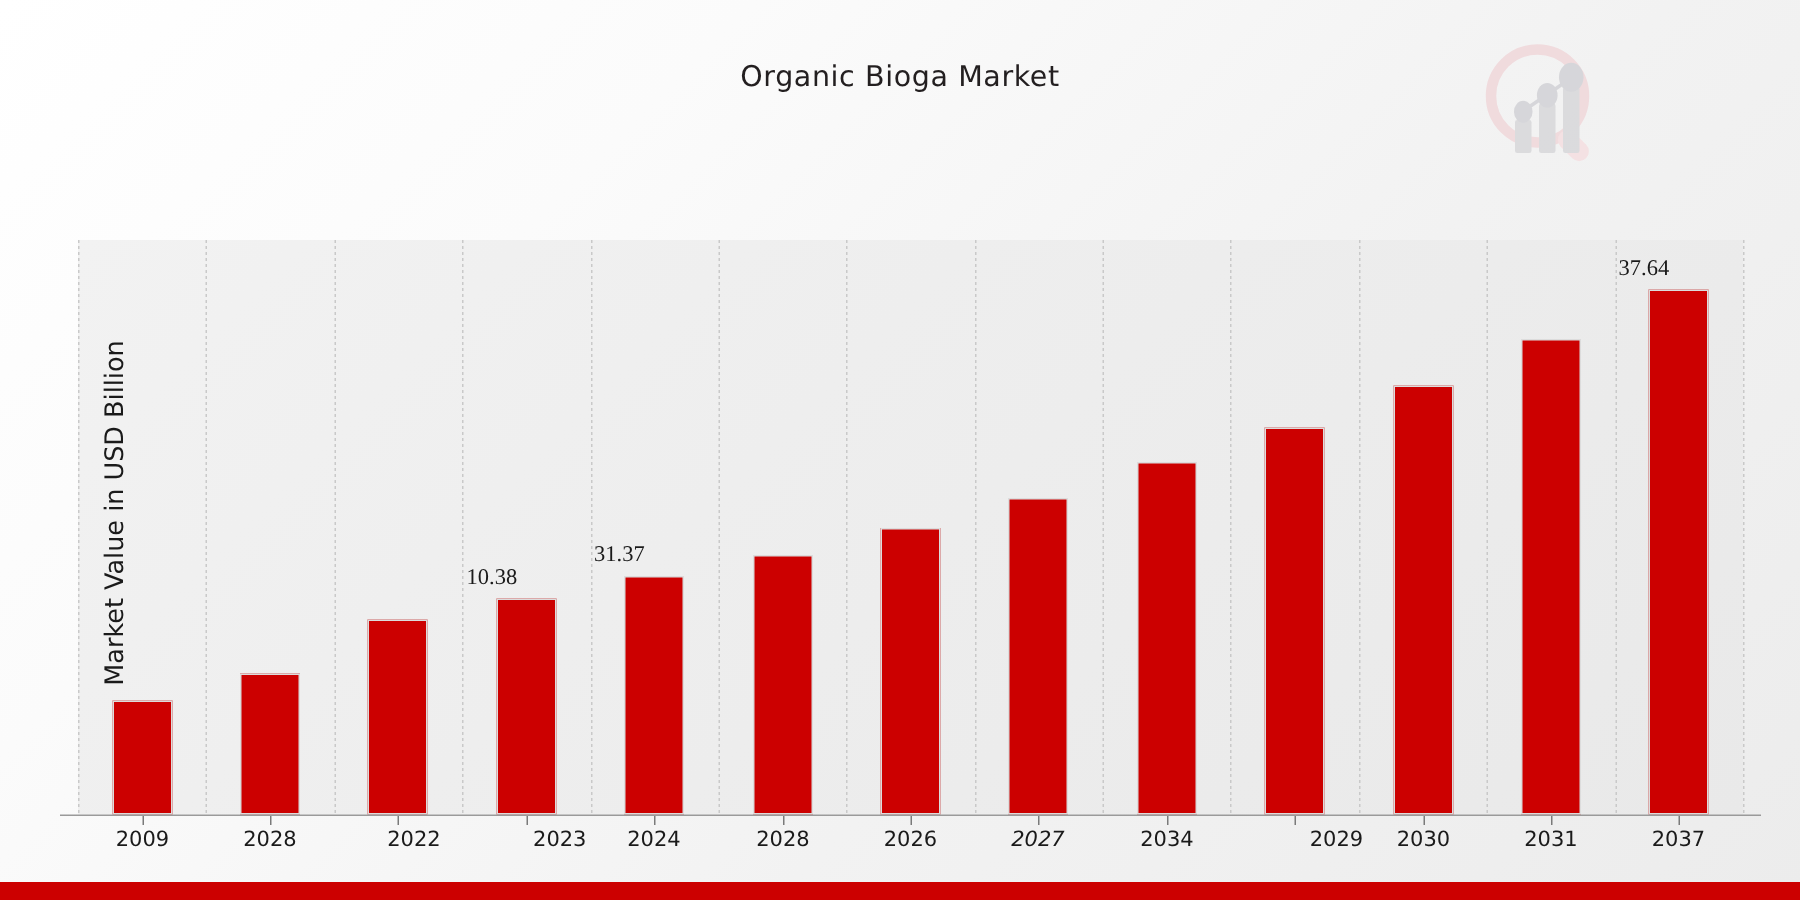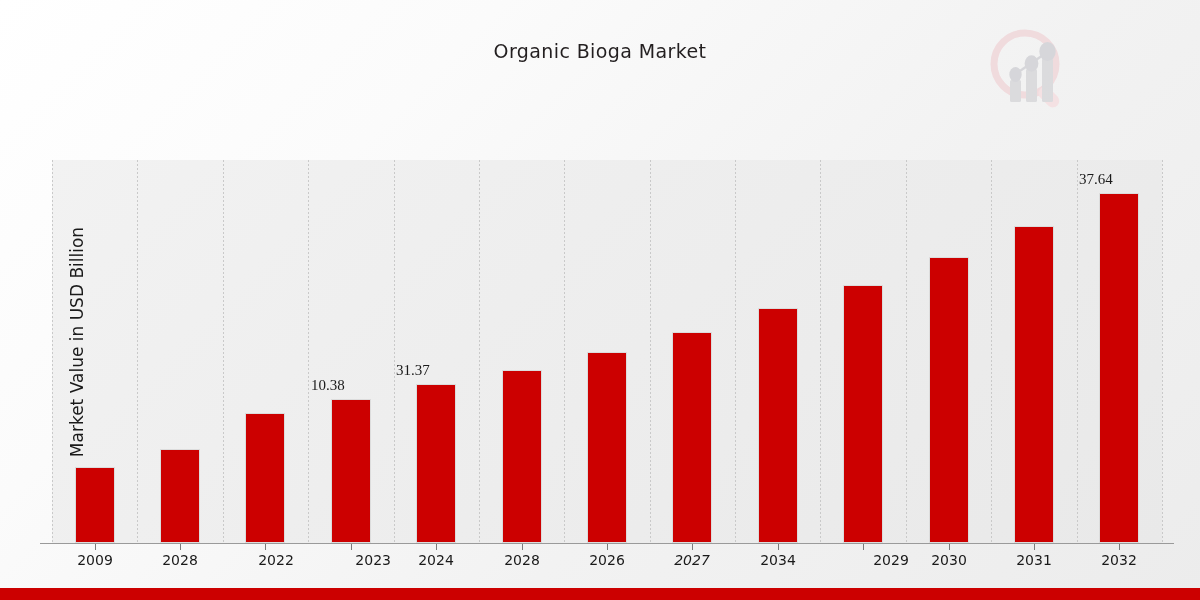--- a/index.html
+++ b/index.html
@@ -161,19 +161,19 @@
         <div class="xtick" style="left: 184px; width: 80px;">2022</div>
         <div class="xtick" style="left: 259px; width: 80px; text-align: right;">2023</div>
         <div class="xtick" style="left: 344px; width: 80px;">2024</div>
         <div class="xtick" style="left: 430px; width: 80px;">2028</div>
         <div class="xtick" style="left: 515px; width: 80px;">2026</div>
         <div class="xtick" style="left: 600px; width: 80px; font-style: italic;">2027</div>
         <div class="xtick" style="left: 686px; width: 80px;">2034</div>
         <div class="xtick" style="left: 799px; width: 80px;">2029</div>
         <div class="xtick" style="left: 857px; width: 80px;">2030</div>
         <div class="xtick" style="left: 942px; width: 80px;">2031</div>
-        <div class="xtick" style="left: 1027px; width: 80px;">2032</div>
+        <div class="xtick" style="left: 1027px; width: 80px;">2037</div>
       </div>
     <div id="ylabel">Market Value in USD Billion</div>
   </div>
 
   <div id="footer-strip"></div>
 </div>
 
 </body></html>

